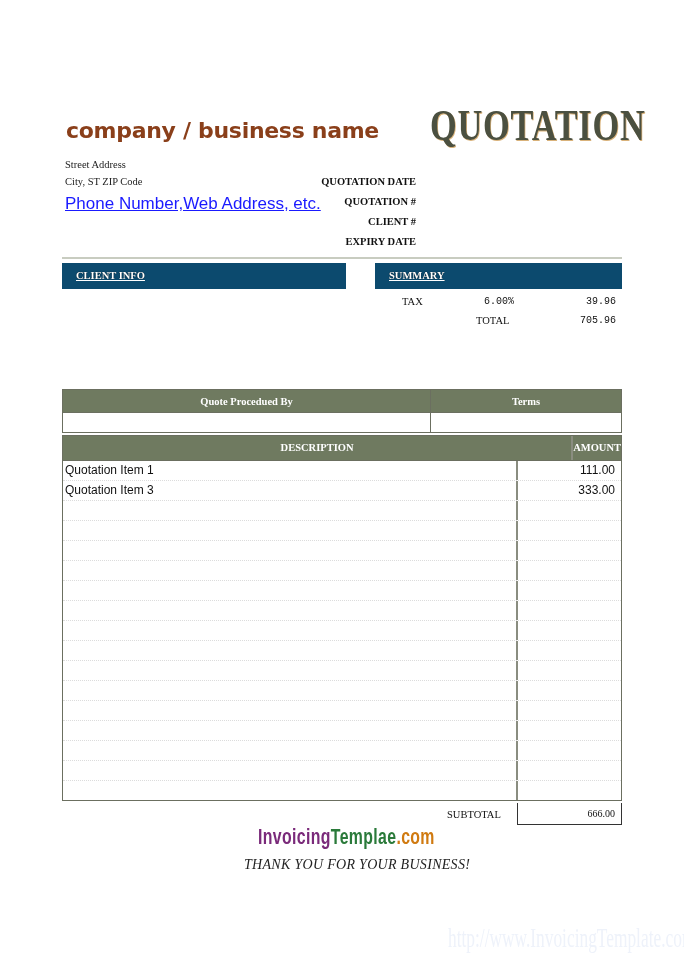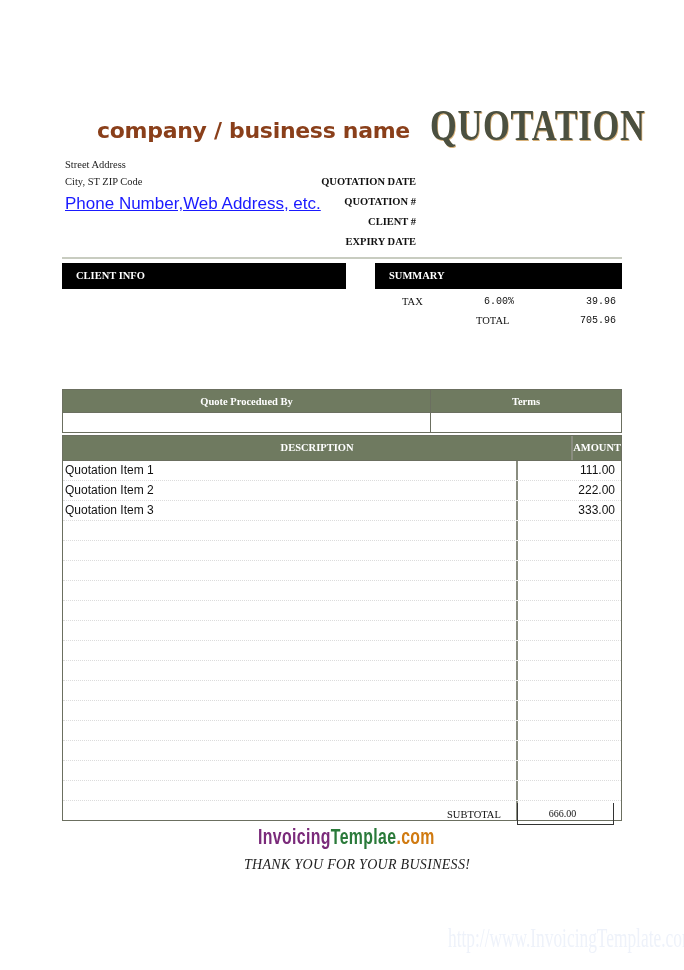--- a/index.html
+++ b/index.html
@@ -1,50 +1,50 @@
 <!DOCTYPE html>
 <html><head>
 <meta charset="utf-8">
 <style>
   html, body { margin:0; padding:0; background:#ffffff; }
   body { width:684px; height:970px; position:relative; overflow:hidden; font-family:"DejaVu Serif", serif; color:#111; }
   .abs { position:absolute; }
 
-  .company { left:66px; top:118px; font-family:"DejaVu Sans", sans-serif; font-weight:bold; font-size:22px; color:#8a3f1a; letter-spacing:-0.3px;margin-left:31px; }
+  .company { left:66px; top:118px; font-family:"DejaVu Sans", sans-serif; font-weight:bold; font-size:22px; color:#8a3f1a; letter-spacing:-0.3px; }
   .doc-title { left:430px; top:100px; font-family:"Liberation Serif", serif; font-weight:bold; font-size:44px; color:#4b5040; transform:scaleX(0.78); transform-origin:left top; letter-spacing:1px; text-shadow:1px 1px 0 #d9b27a; }
 
   .addr { left:65px; font-family:"Liberation Serif", serif; font-size:10.5px; color:#222; }
   .link { left:65px; top:194px; font-family:"Liberation Sans", sans-serif; font-size:17px; color:#1a1aff; text-decoration:underline; }
 
   .meta-label { right:268px; font-family:Liberation Serif, serif; font-weight:bold; font-size:10.5px; color:#111; text-align:right; white-space:nowrap; }
 
   .rule { left:62px; top:257px; width:560px; height:2px; background:#c8ccc0; }
 
-  .band { background:#000000; color:#fff; font-family:"Liberation Serif", serif; font-weight:bold; font-size:10.5px; height:26px; line-height:26px; padding-left:14px; box-sizing:border-box; text-shadow:0 0 1px #000; }
+  .band { background:#0c4a6e; color:#fff; font-family:"Liberation Serif", serif; font-weight:bold; font-size:10.5px; height:26px; line-height:26px; padding-left:14px; box-sizing:border-box; text-shadow:0 0 1px #000;text-decoration:underline; }
   .client-band { left:62px; top:263px; width:284px; }
   .summary-band { left:375px; top:263px; width:247px; }
 
   .sum-text { font-family:"Liberation Serif", serif; font-size:10.5px; color:#111; }
 
   .info-table { left:62px; top:389px; width:560px; border:1px solid #6b6f60; border-collapse:collapse; }
   .info-table td { border:1px solid #6b6f60; font-family:"Liberation Serif", serif; font-size:10.5px; text-align:center; padding:0; }
   .hdr { background:#6f7a60; color:#fff; font-weight:bold; height:22px; }
   .blank { height:19px; background:#fff; }
 
   .items { left:62px; top:435px; width:560px; border:1px solid #6b6f60; box-sizing:border-box; }
   .items-hdr { display:flex; height:24px; background:#6f7a60; color:#fff; font-family:"Liberation Serif", serif; font-weight:bold; font-size:10.5px; line-height:24px; border-bottom:1px solid #6b6f60; }
   .col-desc { width:539px; text-align:center; border-right:2px solid #8a8d80; box-sizing:border-box; }
   .col-amt { flex:1; text-align:center; }
   .row { display:flex; height:19px; border-bottom:1px dotted #dcdcdc; font-family:"Liberation Sans", sans-serif; font-size:12px; line-height:18px; }
   .row:last-child { border-bottom:none; }
   .cell-desc { width:455px; padding-left:2px; border-right:2px solid #8a8d80; box-sizing:border-box; }
   .cell-amt { flex:1; text-align:right; padding-right:6px; }
 
   .subtotal-label { left:447px; top:809px; font-family:"Liberation Serif", serif; font-size:10.5px; color:#111; }
-  .subtotal-box { left:517px; top:803px; width:97px; height:22px; border:1px solid #333; border-top:none; box-sizing:border-box; font-family:"Liberation Serif", serif; font-size:10px; text-align:center; padding-right:6px; line-height:22px; }
+  .subtotal-box { left:517px; top:803px; width:105px; height:22px; border:1px solid #333; border-top:none; box-sizing:border-box; font-family:"Liberation Serif", serif; font-size:10px; text-align:right; padding-right:6px; line-height:22px; }
 
   .brand { left:258px; top:824px; font-family:"Liberation Sans", sans-serif; font-weight:bold; font-size:22px; transform:scaleX(0.72); transform-origin:left top; white-space:nowrap; letter-spacing:0.5px; }
   .thanks { left:244px; top:857px; font-family:"Liberation Serif", serif; font-style:italic; font-size:14px; color:#222; letter-spacing:0.3px; }
   .watermark { left:448px; top:922px; font-family:"Liberation Serif", serif; font-size:28px; color:#eef2fa; transform:scaleX(0.62); transform-origin:left top; white-space:nowrap; }
 </style>
 </head>
 <body>
 
 <div class="abs company">company / business name</div>
 <div class="abs doc-title">QUOTATION</div>
@@ -84,24 +84,20 @@
 
 <div class="abs items">
   <div class="items-hdr">
     <div class="col-desc">DESCRIPTION</div>
     <div class="col-amt">AMOUNT</div>
   </div>
   <div id="rows">
       <div class="row">
         <div class="cell-desc">Quotation Item 1</div>
         <div class="cell-amt">111.00</div>
-      </div>
-      <div class="row">
-        <div class="cell-desc">Quotation Item 2</div>
-        <div class="cell-amt">222.00</div>
       </div>
       <div class="row">
         <div class="cell-desc">Quotation Item 3</div>
         <div class="cell-amt">333.00</div>
       </div>
       <div class="row">
         <div class="cell-desc"></div>
         <div class="cell-amt"></div>
       </div>
       <div class="row">

